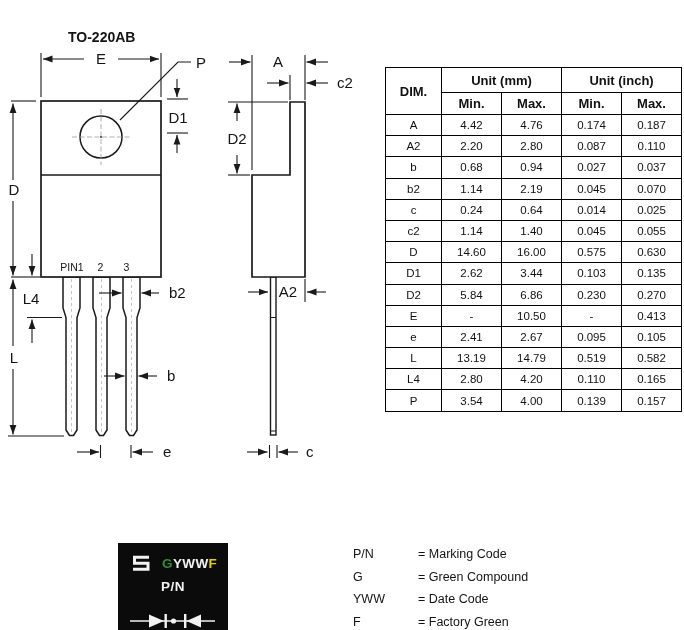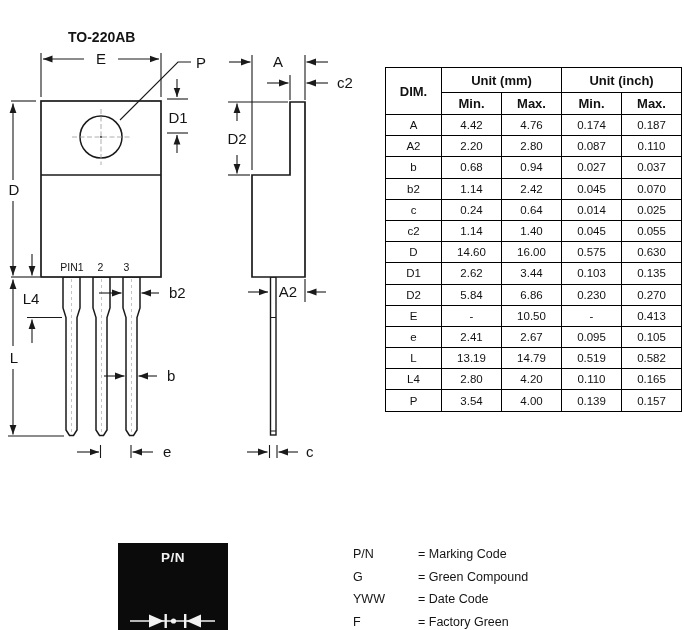--- a/index.html
+++ b/index.html
@@ -221,21 +221,21 @@
     <tr>
           <td>b</td>
           <td>0.68</td>
           <td>0.94</td>
           <td>0.027</td>
           <td>0.037</td>
         </tr>
     <tr>
           <td>b2</td>
           <td>1.14</td>
-          <td>2.42</td>
+          <td>2.19</td>
           <td>0.045</td>
           <td>0.070</td>
         </tr>
     <tr>
           <td>c</td>
           <td>0.24</td>
           <td>0.64</td>
           <td>0.014</td>
           <td>0.025</td>
         </tr>
@@ -300,20 +300,26 @@
           <td>3.54</td>
           <td>4.00</td>
           <td>0.139</td>
           <td>0.157</td>
         </tr>
   </tbody>
     </table>
 
 
   <div class="mark-box">
+    <div class="mark-row1">
+      <svg class="logo-svg" width="20" height="17" viewBox="0 0 20 17">
+        <path d="M18,2.2 L3.5,2.2 L3.5,8.2 L17,8.2 L17,14.2 L2,14.2" fill="none" stroke="#f2f2f2" stroke-width="3"></path>
+      </svg>
+      <div class="mark-code"><span class="g">G</span><span>YWW</span><span class="f">F</span></div>
+    </div>
     <div class="mark-pn">P/N</div>
     <svg class="diode-svg" width="86" height="18" viewBox="0 0 86 18">
       <line x1="0" y1="9" x2="85" y2="9" stroke="#f2f2f2" stroke-width="1.4"></line>
       <polygon points="19,2.5 19,15.5 34,9" fill="#f2f2f2"></polygon>
       <rect x="34.5" y="2" width="2.4" height="14" fill="#f2f2f2"></rect>
       <circle cx="43.5" cy="9" r="2.6" fill="#f2f2f2"></circle>
       <rect x="54" y="2" width="2.4" height="14" fill="#f2f2f2"></rect>
       <polygon points="71,2.5 71,15.5 56.5,9" fill="#f2f2f2"></polygon>
     </svg>
   </div>

